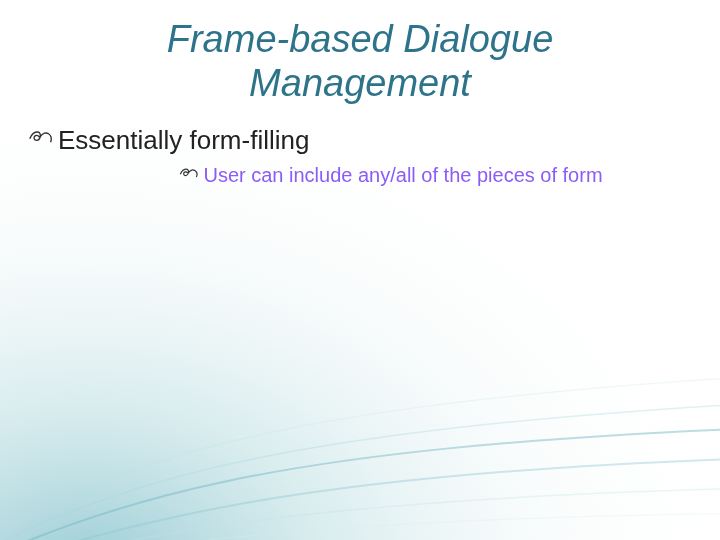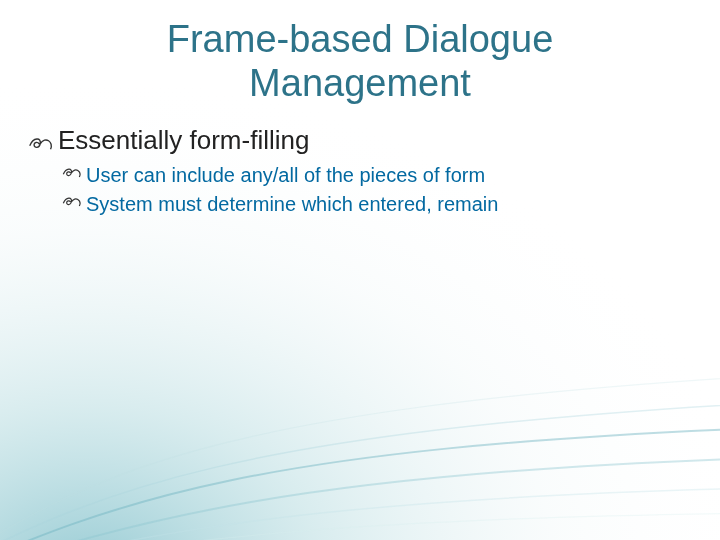--- a/index.html
+++ b/index.html
@@ -28,38 +28,40 @@
     position: relative;
     z-index: 2;
   }
   .title {
     color: #2d7389;
     font-size: 38px;
     font-weight: 400;
     text-align: center;
     margin: 18px 60px 20px 60px;
     line-height: 1.15;
+    font-style: italic;
   }
   .main-bullet {
     display: flex;
-    align-items: flex-end;
+    align-items: flex-start;
     margin: 0 18px 6px 28px;
     font-size: 26px;
     color: #222;
   }
   .sub-list {
     margin-left: 62px;
   }
   .sub-bullet {
     display: flex;
     align-items: baseline;
     font-size: 20px;
-    color: #0369a1;
+    color: #8b5cf6;
     line-height: 1.35;
     margin-bottom: 2px;
+    justify-content: center;
   }
   .sub-bullet .text {
     max-width: 560px;
   }
   .swash {
     flex: 0 0 auto;
     margin-right: 4px;
     color: #444;
   }
   .swash svg { display: block; }
@@ -105,23 +107,15 @@
 
     <div class="sub-list">
       <div class="sub-bullet">
         <span class="swash">
           <svg viewBox="0 0 30 24">
               <path d="M2 14 C 6 4, 16 4, 14 12 C 13 17, 7 17, 7 13 C 7 10, 11 9, 13 12 M14 12 C 20 2, 30 10, 26 18" fill="none" stroke="#333" stroke-width="1.8"></path>
             </svg>
         </span>
         <span class="text">User can include any/all of the pieces of form</span>
       </div>
-      <div class="sub-bullet">
-        <span class="swash">
-          <svg viewBox="0 0 30 24">
-              <path d="M2 14 C 6 4, 16 4, 14 12 C 13 17, 7 17, 7 13 C 7 10, 11 9, 13 12 M14 12 C 20 2, 30 10, 26 18" fill="none" stroke="#333" stroke-width="1.8"></path>
-            </svg>
-        </span>
-        <span class="text">System must determine which entered, remain</span>
-      </div>
     </div>
   </div>
 </div>
 
 </body></html>

